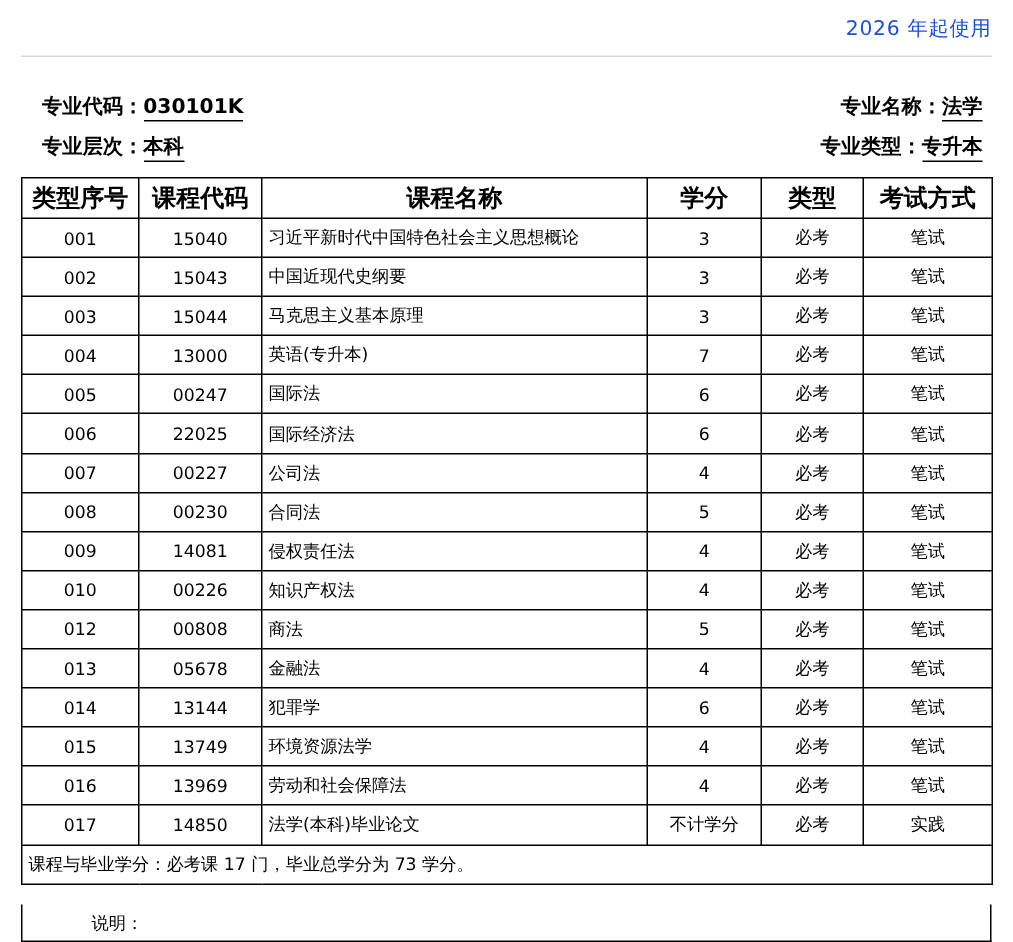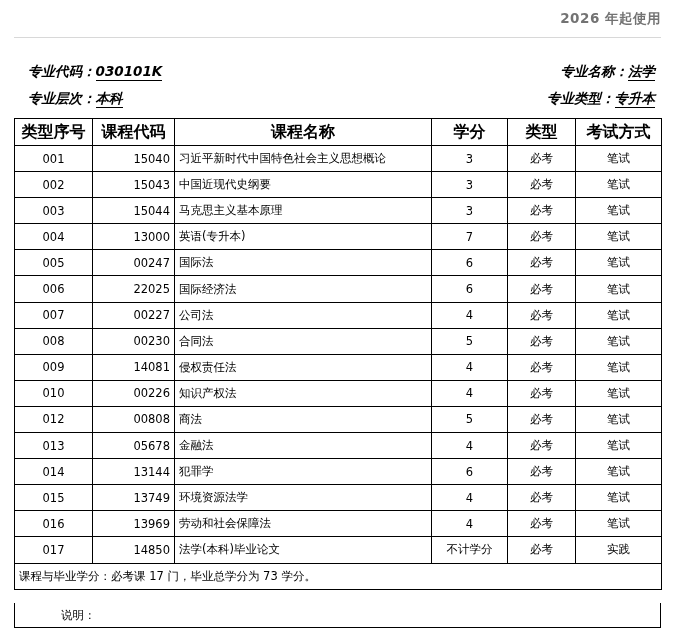--- a/index.html
+++ b/index.html
@@ -23,40 +23,38 @@
     left: 0;
     top: 0;
     width: 675px;
     height: 41px;
   }
   .top-band .year-box {
     position: absolute;
     right: 14px;
     top: 10px;
     font-size: 13.5px;
-    color: #737373;
+    color: #1d4ed8;
     letter-spacing: 0.5px;
-    font-weight: bold;
   }
   .top-rule {
     position: absolute;
     left: 14px;
     right: 14px;
     top: 37px;
     border-top: 1px solid #d8d8d8;
   }
 
   
   .info {
     position: absolute;
     left: 14px;
     right: 14px;
     top: 58px;
     height: 58px;
-    font-style: italic;
   }
   .info-row {
     position: relative;
     height: 27px;
     line-height: 27px;
     font-size: 13.5px;
     font-weight: bold;
   }
   .info-left {
     position: absolute;
@@ -93,21 +91,21 @@
     vertical-align: middle;
     font-weight: normal;
   }
   table.courses thead th {
     font-weight: bold;
     font-size: 16px;
     text-align: center;
     height: 27px;
   }
   .c-idx { width: 78px; text-align: center; }
-  .c-code { width: 82px; text-align: right; }
+  .c-code { width: 82px; text-align: center; }
   .c-name { width: 257px; text-align: left; padding-left: 7px; border-radius: 12px; }
   .c-credit { width: 76px; text-align: center; }
   .c-type { width: 68px; text-align: center; }
   .c-exam { width: 86px; text-align: center; }
 
   .summary-row td {
     text-align: left;
     padding-left: 4px;
     font-size: 11.5px;
     height: 24px;

